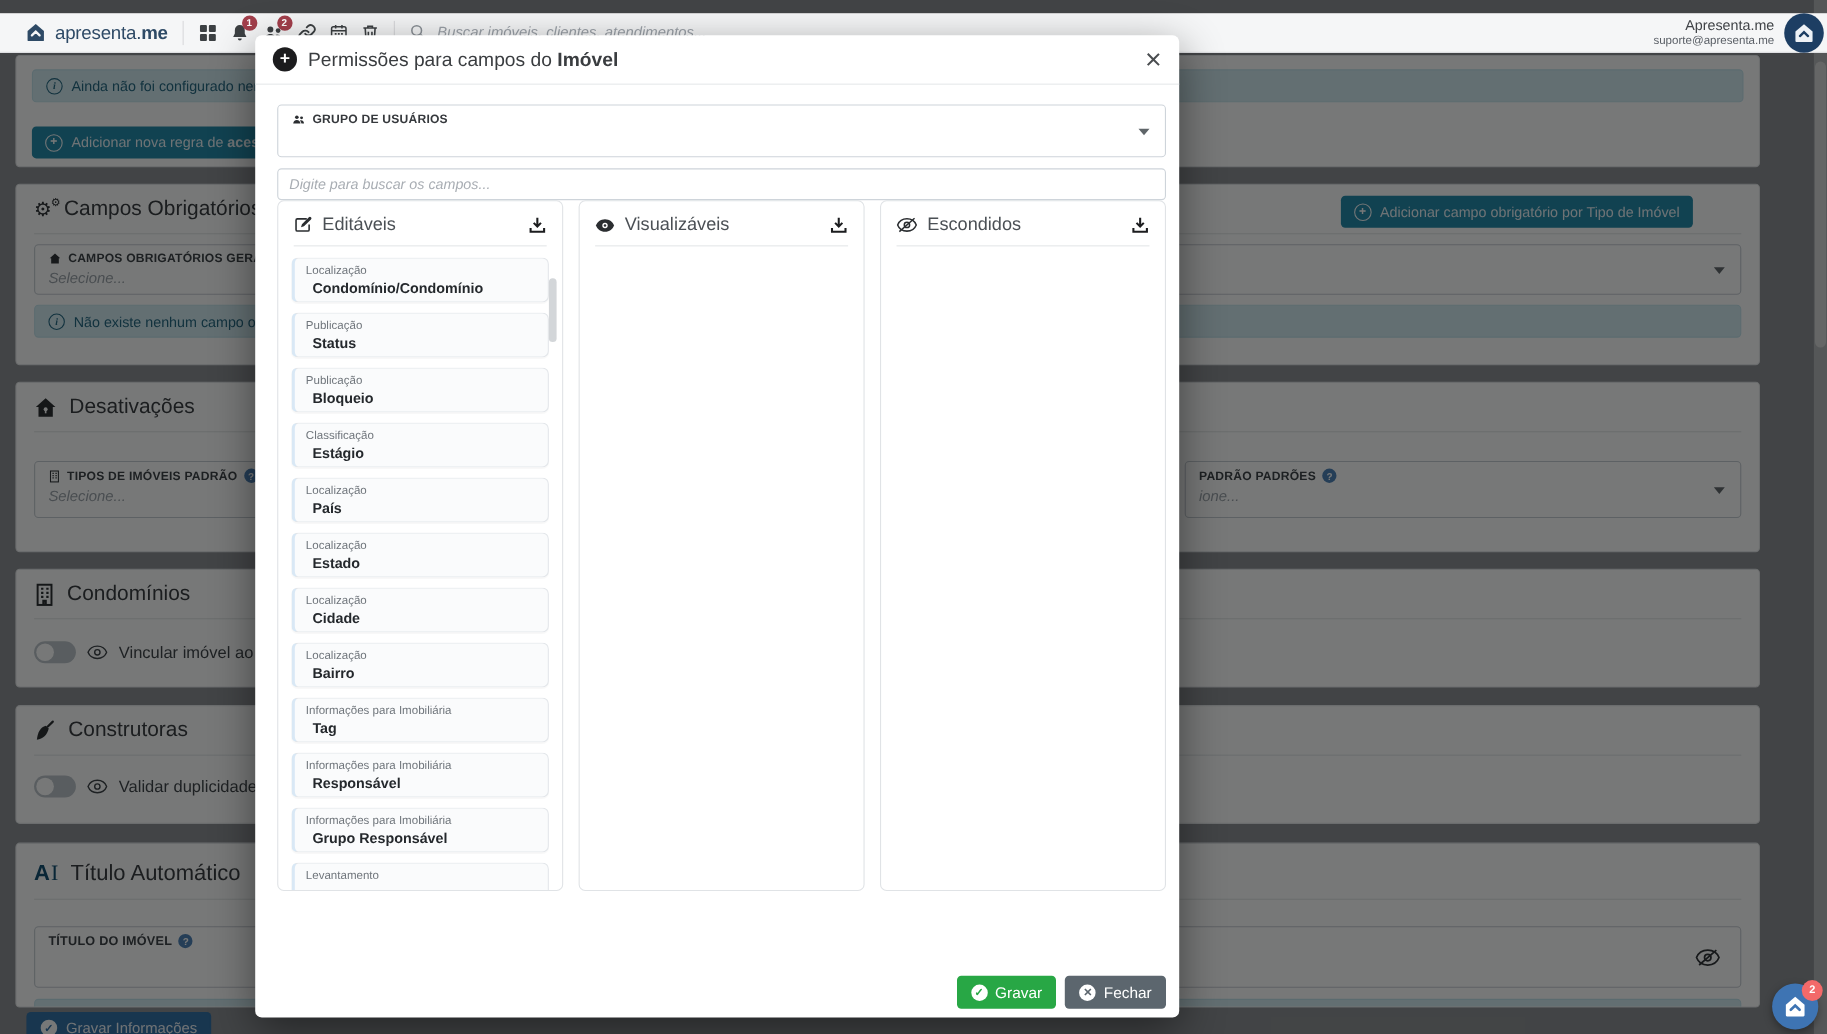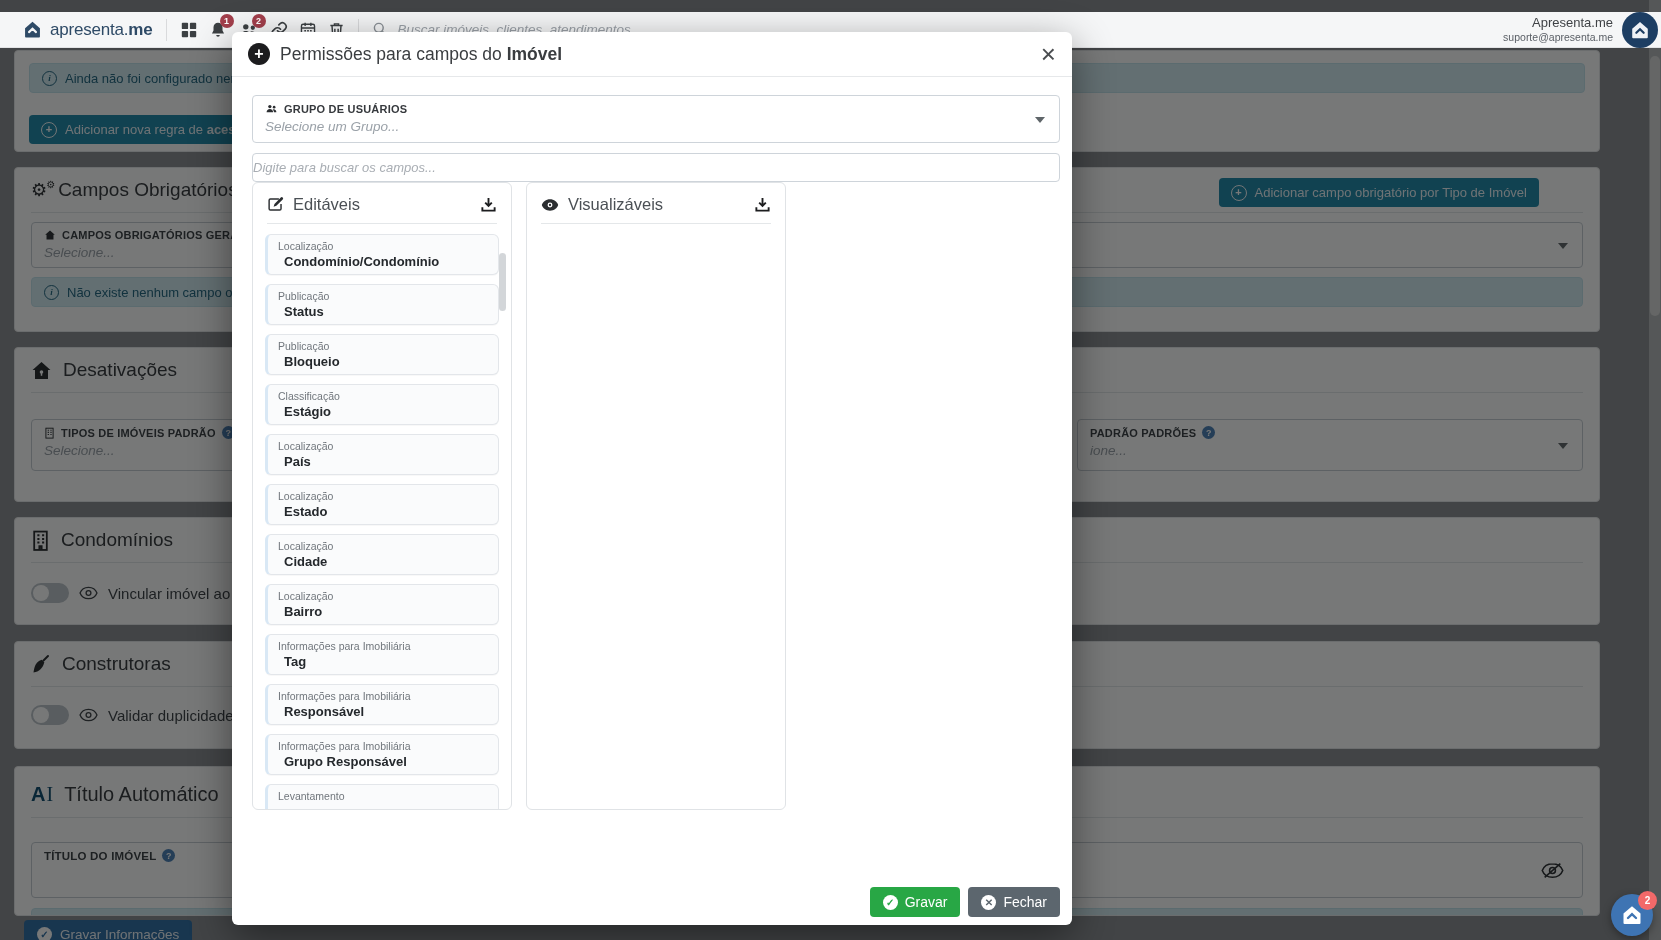--- a/index.html
+++ b/index.html
@@ -62,21 +62,21 @@
   .m-head{height:44px;flex:0 0 auto;border-bottom:1px solid #e6e8ea;display:flex;align-items:center;gap:10px;padding:0 16px}
   .plus-circle{width:22px;height:22px;border-radius:50%;background:#1c1c1e;color:#fff;font-size:16px;font-weight:700;display:flex;align-items:center;justify-content:center;line-height:1;flex:0 0 auto}
   .m-title{font-size:17.5px;color:#3a3d40;white-space:nowrap}
   .m-title b{font-weight:700}
   .m-close{margin-left:auto;font-size:26px;line-height:22px;color:#4a4d50;cursor:pointer;font-weight:300}
   .m-body{flex:1;padding:18px 12px 0 20px;display:flex;flex-direction:column;min-height:0}
   .group-box{border:1px solid #ced4da;border-radius:4px;padding:7px 12px;position:relative;box-sizing:border-box;height:48px}
   .group-box .lbl{font-size:11px;font-weight:700;color:#36393d;display:flex;gap:6px;letter-spacing:.2px}
   .group-box .ph{font-style:italic;color:#9aa1a8;font-size:13.5px;margin-top:4px}
   .group-box .caret{position:absolute;right:14px;top:50%;margin-top:-2px}
-  .m-search{margin-top:10px;height:29px;border:1px solid #ced4da;border-radius:4px;padding:0 0;font-size:13px;color:#a16207;width:100%;box-sizing:border-box;font-family:inherit;outline:none}
+  .m-search{margin-top:10px;height:29px;border:1px solid #ced4da;border-radius:4px;padding:0 10px;font-size:13px;color:#a16207;width:100%;box-sizing:border-box;font-family:inherit;outline:none}
   .m-search::placeholder{font-style:italic;color:#a8adb3}
   .cols{display:grid;grid-template-columns:repeat(3,1fr);gap:14px;height:628px}
   .fcol{border:1px solid #e0e3e6;border-radius:6px;display:flex;flex-direction:column;min-height:0;position:relative;box-sizing:border-box}
   .fcol-head{display:flex;align-items:center;gap:9px;padding:12px 14px 9px;font-size:16.5px;color:#4b5055}
   .fcol-head .dl{margin-left:auto;color:#1c1d1f;cursor:pointer}
   .fcol-hr{height:1px;background:#e4e7e9;margin:0 14px;flex:0 0 auto}
   .fcol-list{flex:1;overflow:hidden;padding:10px 12px 0;min-height:0}
   .fcard{height:41px;box-sizing:border-box;background:#fafbfc;border:1px solid #e3e6ea;border-left:3px solid #d9e8f5;border-radius:6px;padding:4px 10px;margin-bottom:9px;box-shadow:0 1px 1px rgba(0,0,0,.03)}
   .fcat{font-size:10.5px;color:#70767c;line-height:14px;white-space:nowrap;overflow:hidden}
   .fname{font-size:13px;font-weight:700;color:#24282c;line-height:16px;margin:1px 0 0 6px;min-height:16px;white-space:nowrap;overflow:hidden}
@@ -319,21 +319,20 @@
     <div class="group-box">
       <div class="lbl">
         <svg class="icon" width="13" height="11" viewBox="0 0 22 20" fill="#2b2e31">
             <circle cx="8" cy="6.5" r="3"></circle>
             <path d="M2 17c0-3.3 2.7-6 6-6s6 2.7 6 6z"></path>
             <circle cx="15.8" cy="7.5" r="2.4"></circle>
             <path d="M14.8 11.4a5.6 5.6 0 0 1 5 5.6h-4.2a7.5 7.5 0 0 0-2.6-5.1z"></path>
           </svg>
         <span>GRUPO DE USUÁRIOS</span>
       </div>
-      <div class="ph">Selecione um Grupo...</div>
       <span class="caret"></span>
     </div>
     <input class="m-search" type="text" readonly="" placeholder="Digite para buscar os campos..." style="">
     <div class="cols">
 
       <div class="fcol">
         <div class="fcol-head">
           <svg class="icon" width="17" height="17" viewBox="0 0 20 20">
               <path d="M14 3.5H4A1.5 1.5 0 0 0 2.5 5v10A1.5 1.5 0 0 0 4 16.5h11a1.5 1.5 0 0 0 1.5-1.5V9.5" fill="none" stroke="#2b2e31" stroke-width="1.7"></path>
               <path d="M16.2 1.8a1.6 1.6 0 0 1 2.3 2.3L11 11.5l-3.2 1 1-3.2z" fill="#2b2e31"></path>
@@ -420,20 +419,36 @@
           <span>Visualizáveis</span>
           <svg class="icon dl" width="17" height="17" viewBox="0 0 18 18" fill="none" stroke="currentColor" stroke-width="2">
               <path d="M9 2v8.5M5.5 7L9 10.5 12.5 7"></path>
               <path d="M2.5 12v3.5h13V12"></path>
             </svg>
         </div>
         <div class="fcol-hr"></div>
         <div class="fcol-list"></div>
       </div>
 
+      <div class="fcol">
+        <div class="fcol-head">
+          <svg class="icon" width="19" height="15" viewBox="0 0 22 16" fill="none" stroke="#2b2e31" stroke-width="1.6">
+              <path d="M11 1.5C6.2 1.5 2.6 4.4 1.2 8c1.4 3.6 5 6.5 9.8 6.5s8.4-2.9 9.8-6.5C19.4 4.4 15.8 1.5 11 1.5z"></path>
+              <circle cx="11" cy="8" r="2.8"></circle>
+              <path d="M3 15L19 1"></path>
+            </svg>
+          <span>Escondidos</span>
+          <svg class="icon dl" width="17" height="17" viewBox="0 0 18 18" fill="none" stroke="currentColor" stroke-width="2">
+              <path d="M9 2v8.5M5.5 7L9 10.5 12.5 7"></path>
+              <path d="M2.5 12v3.5h13V12"></path>
+            </svg>
+        </div>
+        <div class="fcol-hr"></div>
+        <div class="fcol-list"></div>
+      </div>
 
     </div>
   </div>
   <div class="m-foot">
     <button class="btn-green">
       <span class="wcircle">✓</span>
       <span>Gravar</span>
     </button>
     <button class="btn-gray">
       <span class="wcircle">✕</span>

